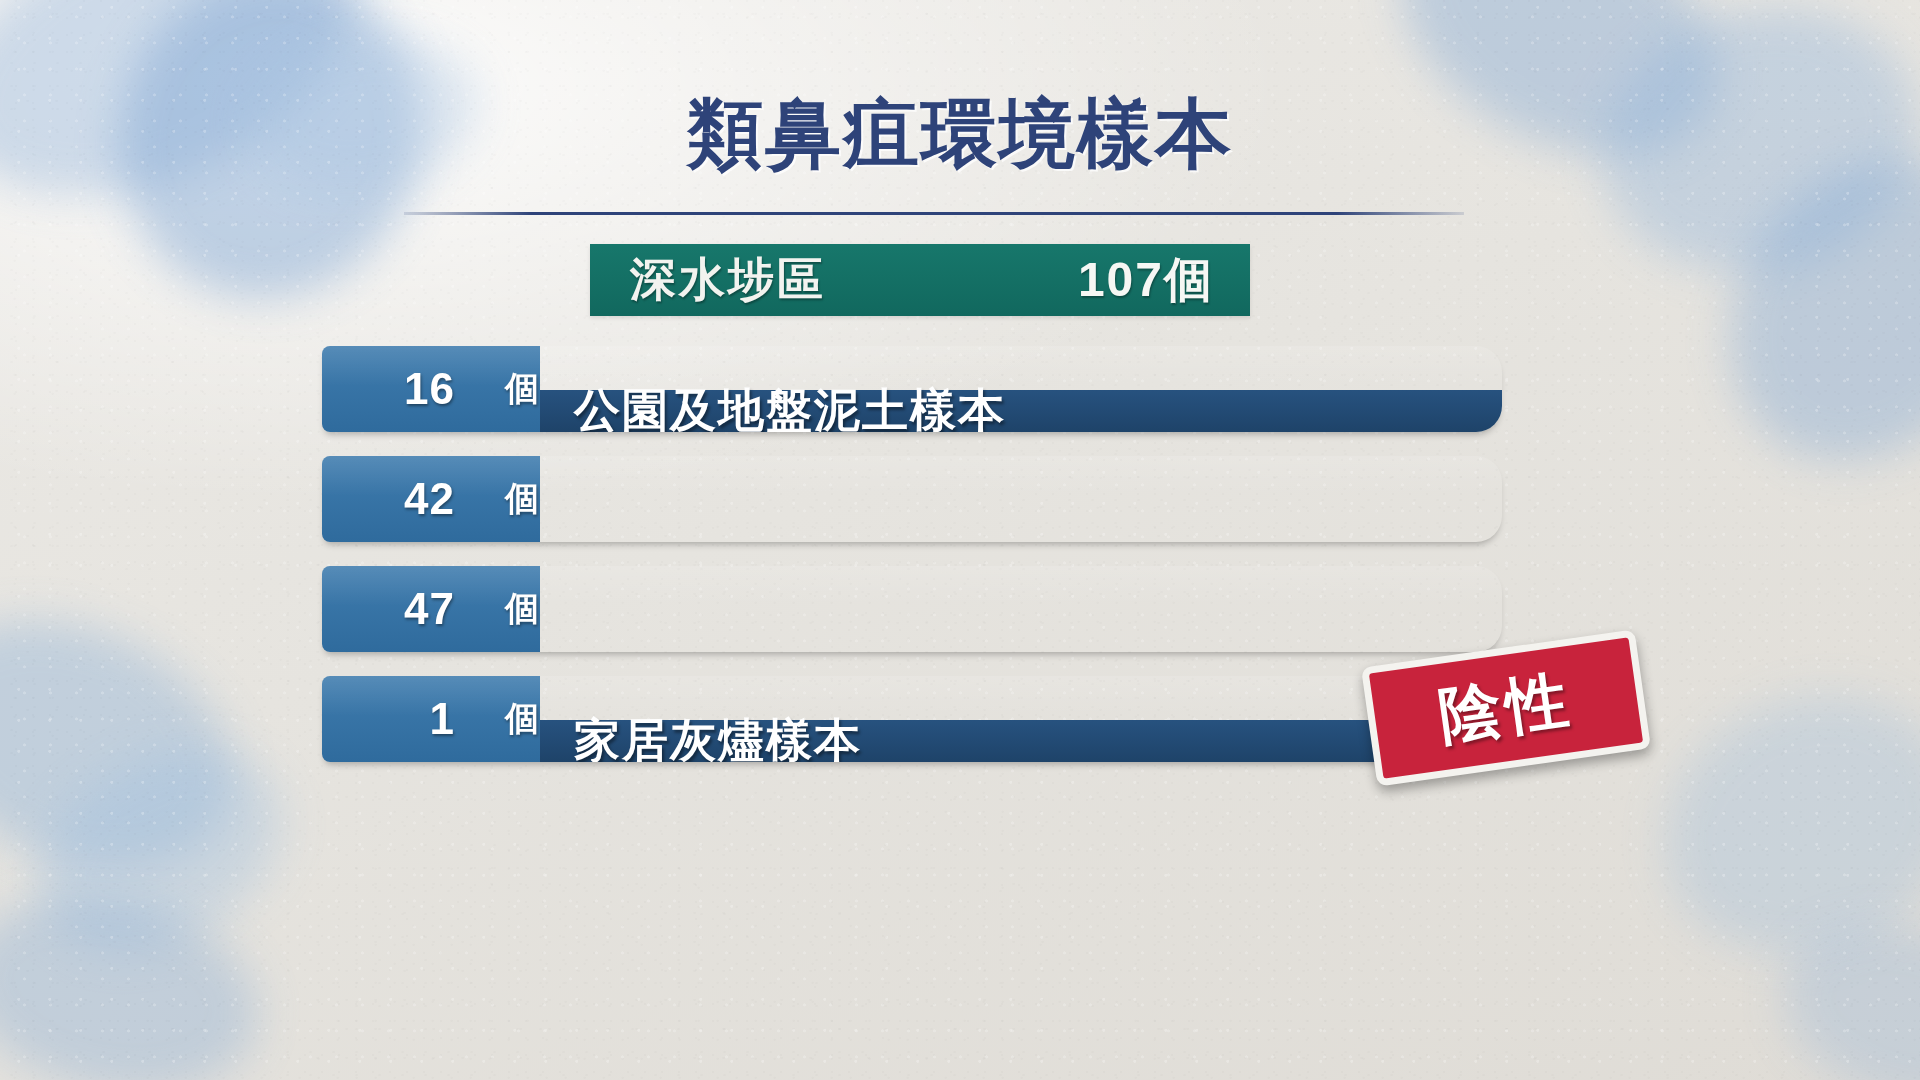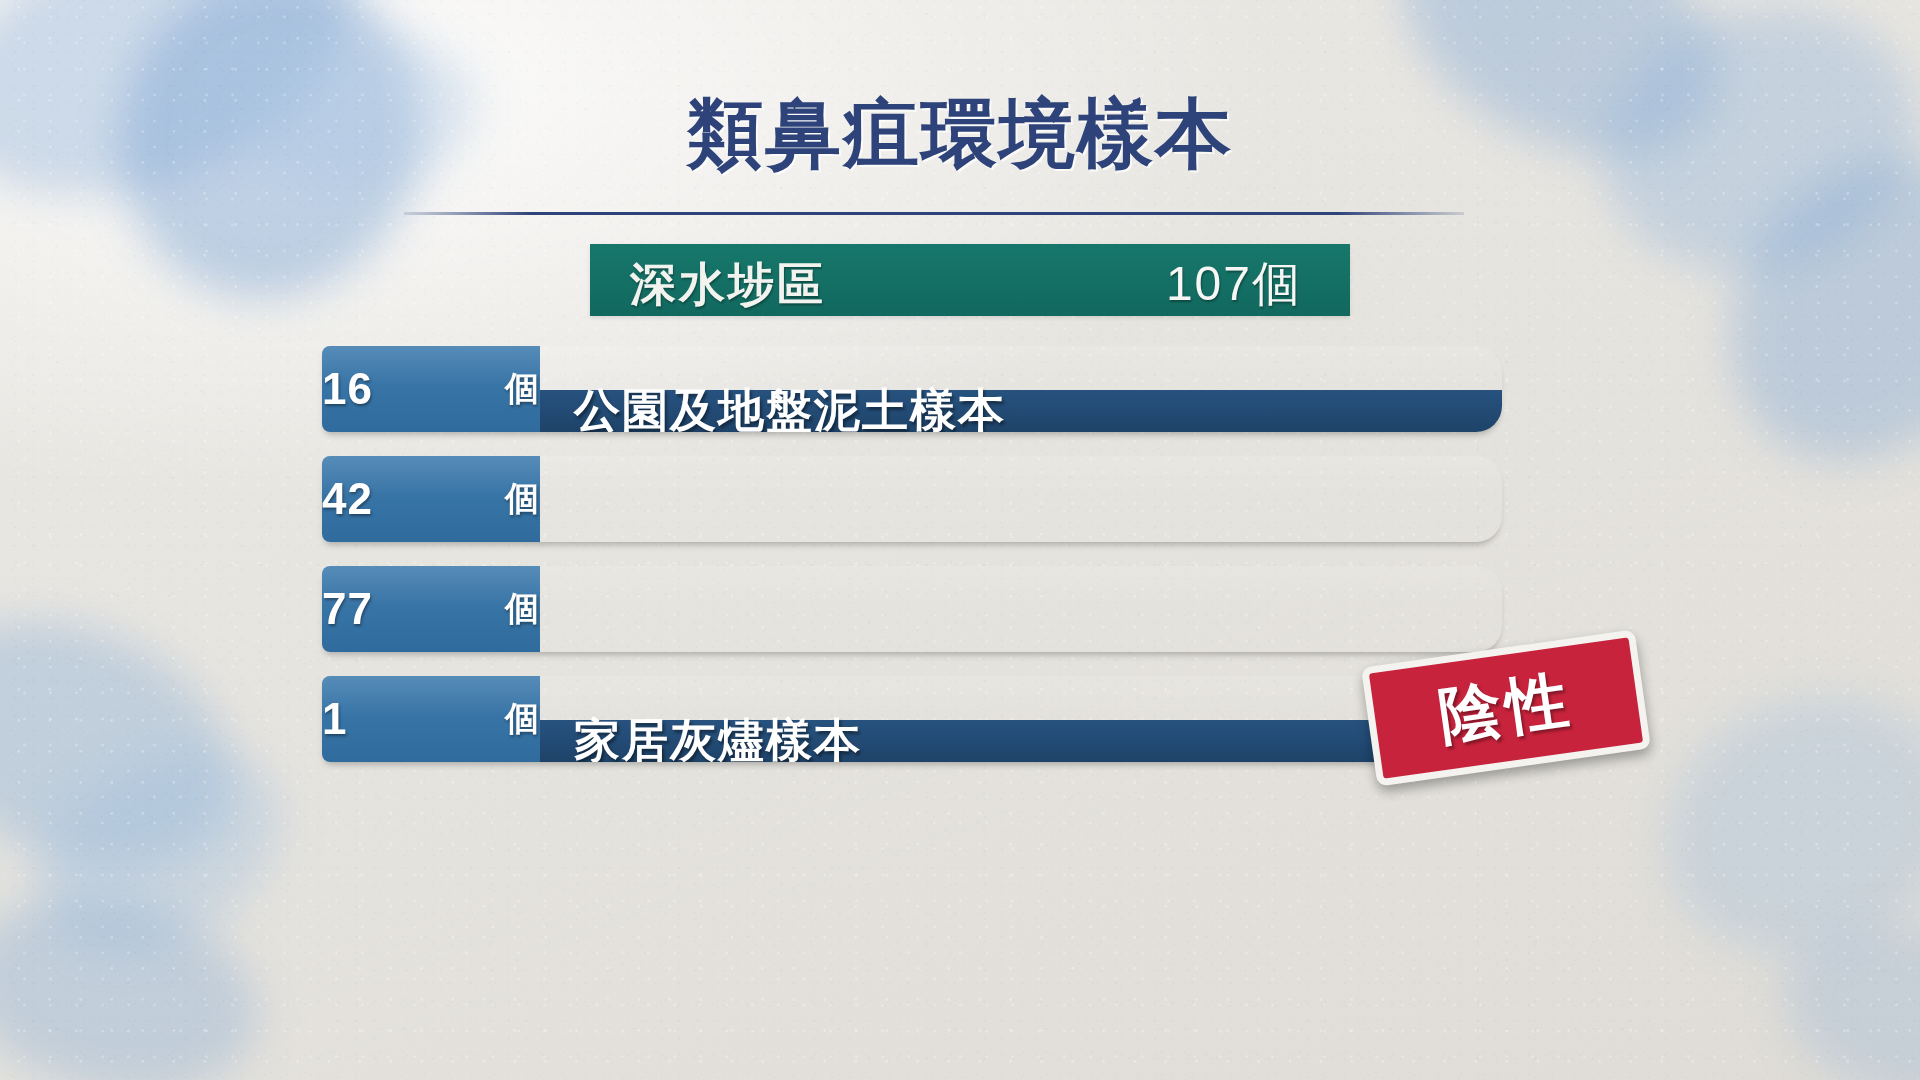--- a/index.html
+++ b/index.html
@@ -74,42 +74,42 @@
     width: 1060px;
     height: 3px;
     background: linear-gradient(to right, rgba(46,67,121,.15), #2e4379 12%, #2e4379 88%, rgba(46,67,121,.15));
   }
 
   
   #district-banner {
     position: absolute;
     top: 244px;
     left: 590px;
-    width: 760px;
+    width: 660px;
     height: 72px;
     background: linear-gradient(180deg, #17776b 0%, #11685e 100%);
     display: flex;
-    align-items: flex-end;
+    align-items: center;
     box-shadow: 0 2px 4px rgba(0,0,0,.10);
   }
   #district-name {
     color: #f2f3ef;
     font-size: 46px;
     font-weight: 700;
     letter-spacing: 3px;
     margin-left: 40px;
     text-shadow: 1px 2px 2px rgba(0,0,0,.30);
   }
   #district-total {
     color: #f6f7f4;
     font-size: 48px;
-    font-weight: 400;
+    font-weight: 700;
     letter-spacing: 2px;
     margin-left: auto;
-    margin-right: 48px;
+    margin-right: 36px;
     text-shadow: 1px 2px 2px rgba(0,0,0,.30);
   }
 
   
   #rows {
     position: absolute;
     top: 346px;
     left: 322px;
     width: 1180px;
   }
@@ -129,21 +129,21 @@
     left: 0; right: 0; top: 0;
     height: 46%;
     background: linear-gradient(180deg, rgba(255,255,255,.12), rgba(255,255,255,0));
     pointer-events: none;
   }
   .row-count {
     flex: 0 0 218px;
     background: linear-gradient(180deg, #3f7cae 0%, #2f6b9d 100%);
     display: flex;
     align-items: center;
-    justify-content: space-between;
+    justify-content: flex-end;
     color: #ffffff;
     font-size: 44px;
     font-weight: 700;
     letter-spacing: 1px;
     text-shadow: 1px 2px 3px rgba(0,0,0,.40);
     gap: 48px;
   }
   .row-count .unit { font-size: 34px; margin-left: 2px; }
   .row-label {
     flex: 1 1 auto;
@@ -223,21 +223,21 @@
         <div class="row-label">公園及地盤泥土樣本</div>
       </div>
       <div class="row">
         <div class="row-count">
           <span>42</span>
           <span class="unit">個</span>
         </div>
       </div>
       <div class="row">
         <div class="row-count">
-          <span>77</span>
+          <span>47</span>
           <span class="unit">個</span>
         </div>
       </div>
       <div class="row">
         <div class="row-count">
           <span>1</span>
           <span class="unit">個</span>
         </div>
         <div class="row-label">家居灰燼樣本</div>
       </div>

